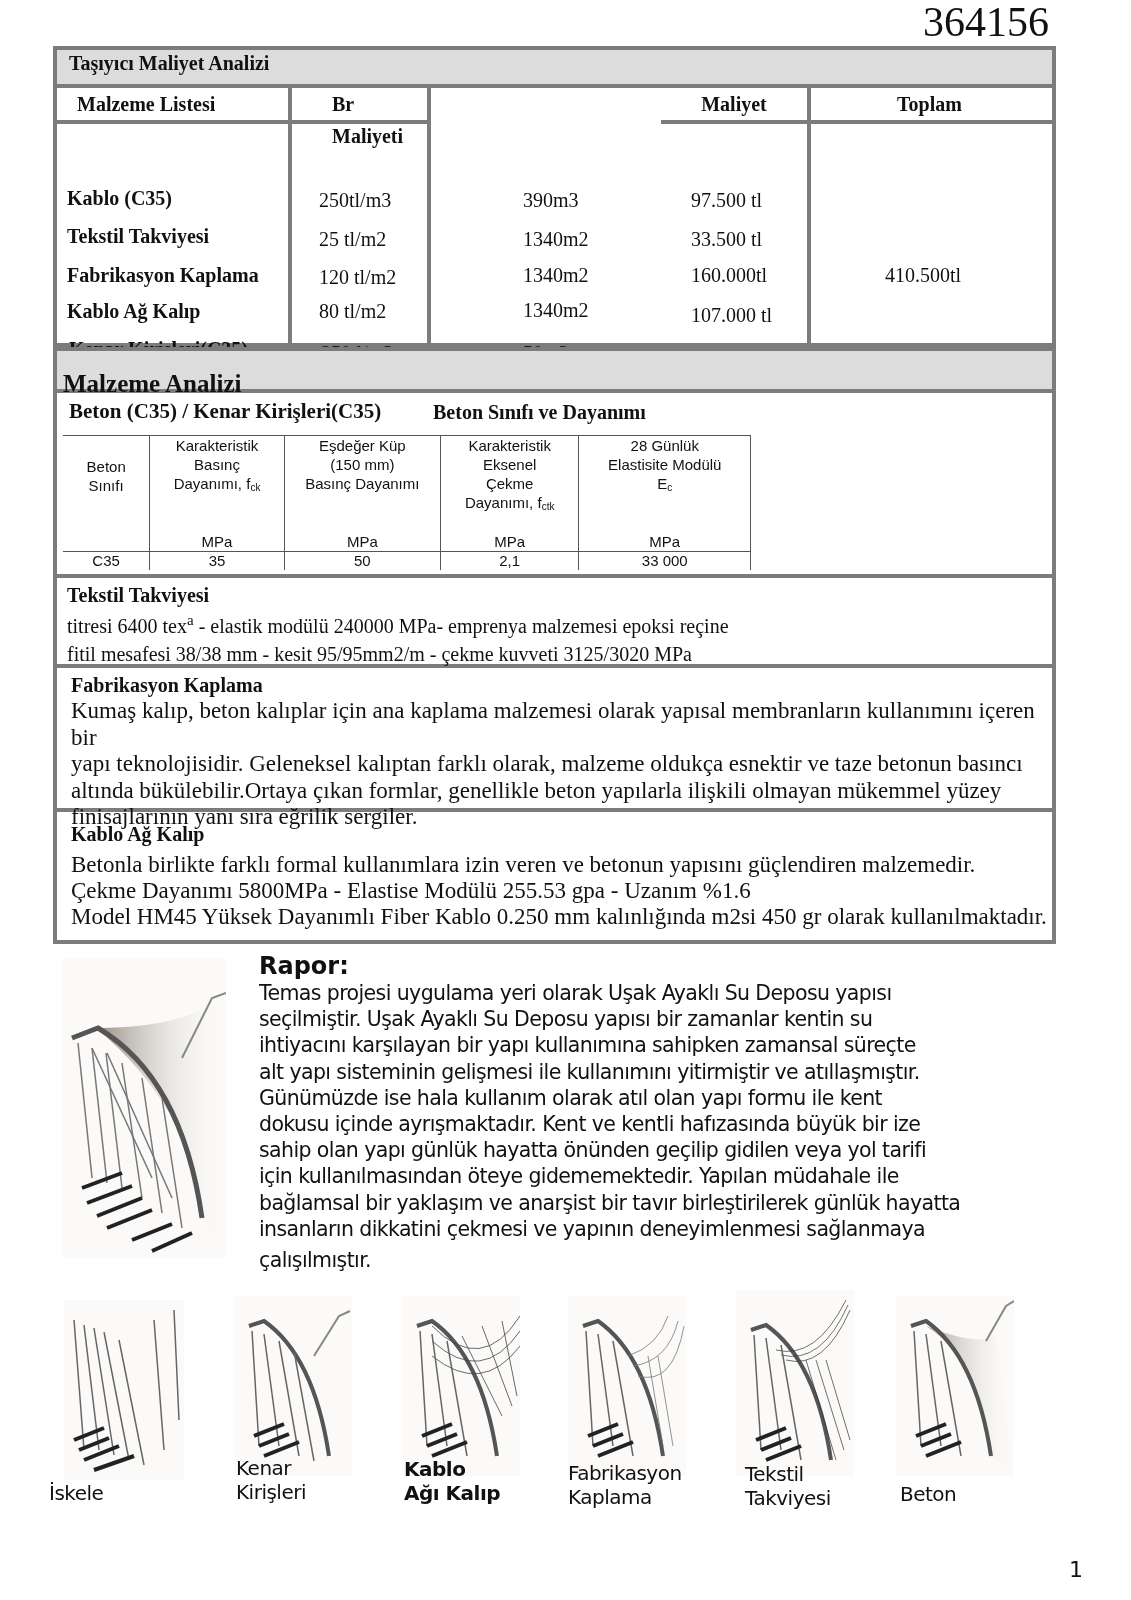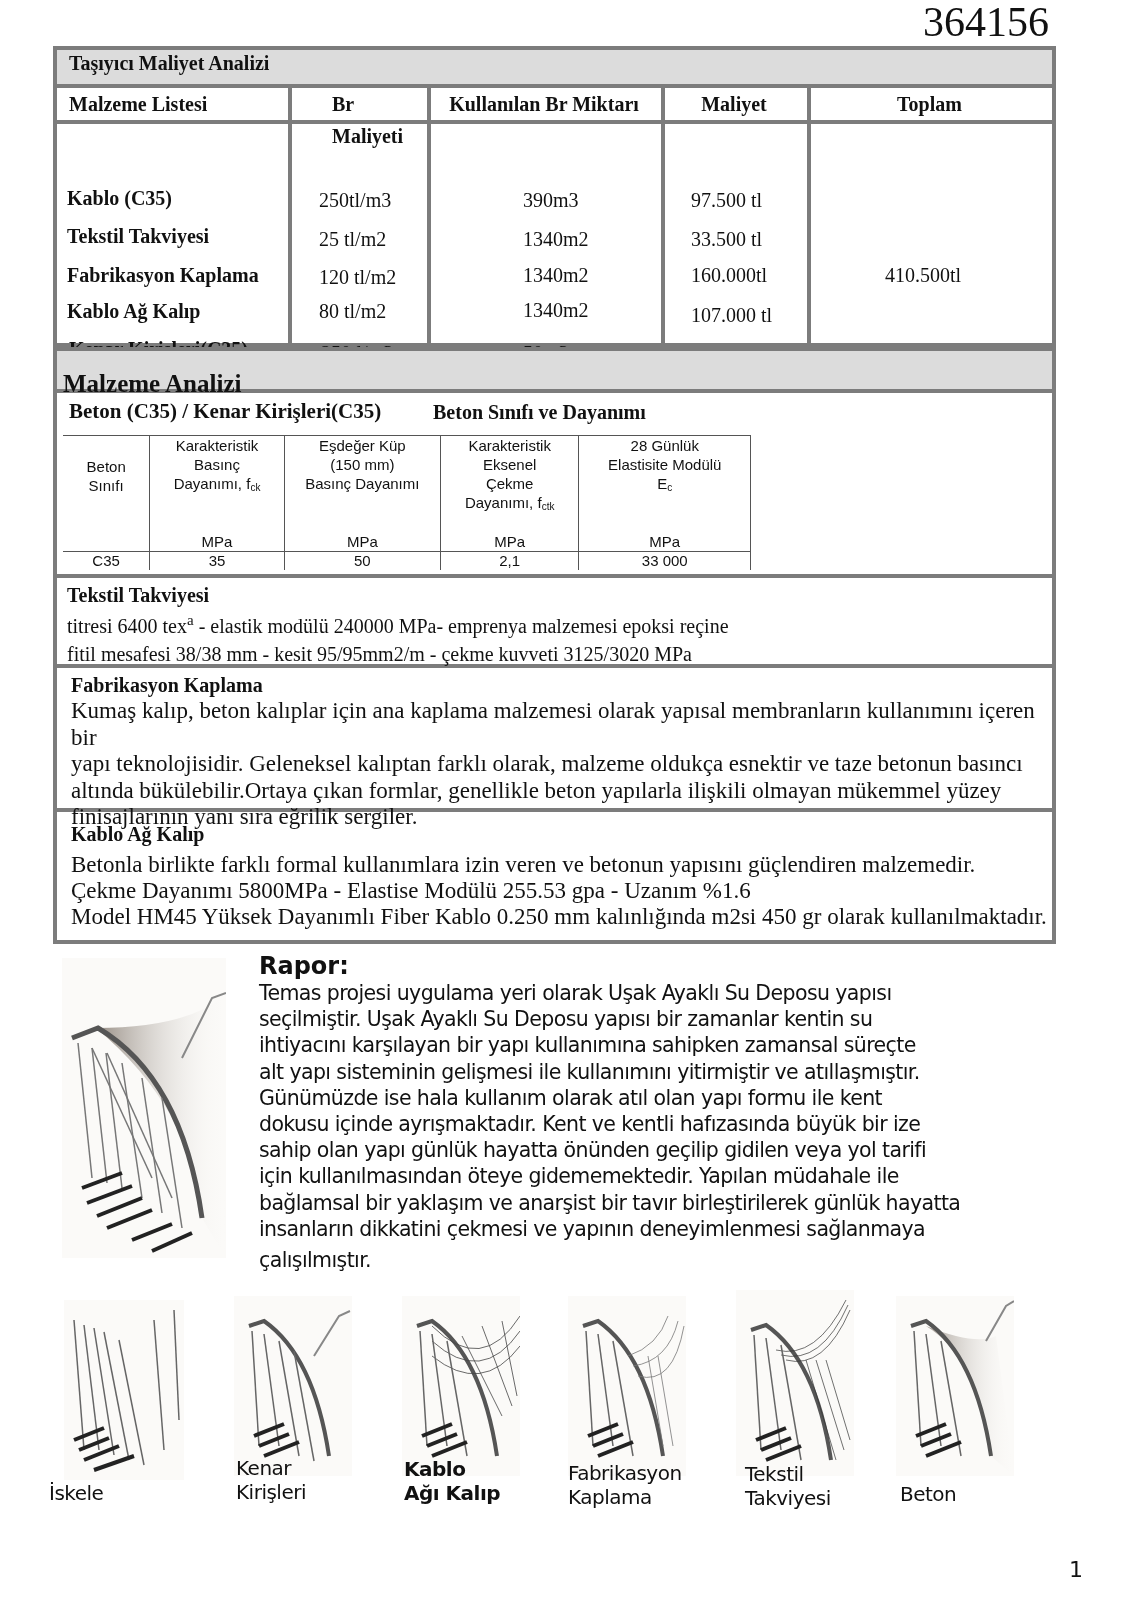--- a/index.html
+++ b/index.html
@@ -44,27 +44,24 @@
 </style>
 </head>
 <body>
 
 <div id="doc-number">364156</div>
 
 <div id="cost-frame" class="frame">
   <div class="hdrbar" style="height:38px;">Taşıyıcı Maliyet Analizi</div>
   <div class="cost-grid">
     <div class="col" style="left:0;width:235px;">
-      <div class="colhdr" style="padding-left:12px;">Malzeme Listesi</div>
+      <div class="colhdr" style="padding-left:20px;">Malzeme Listesi</div>
     </div>
     <div class="col" style="left:231px;width:143px;">
       <div class="colhdr" style="text-align:left;padding-left:44px;">Br Maliyeti</div>
-    </div>
-    <div class="col" style="left:370px;width:238px;">
-      <div class="colhdr" style="text-align:center;">Kullanılan Br Miktarı</div>
     </div>
     <div class="col" style="left:604px;width:150px;">
       <div class="colhdr" style="text-align:center;">Maliyet</div>
     </div>
     <div class="col" style="left:750px;right:0;border-right:none;">
       <div class="colhdr" style="text-align:center;">Toplam</div>
     </div>
 
     <div class="cell b" style="left:10px;top:99px;">Kablo (C35)</div>
     <div class="cell b" style="left:10px;top:137px;">Tekstil Takviyesi</div>

